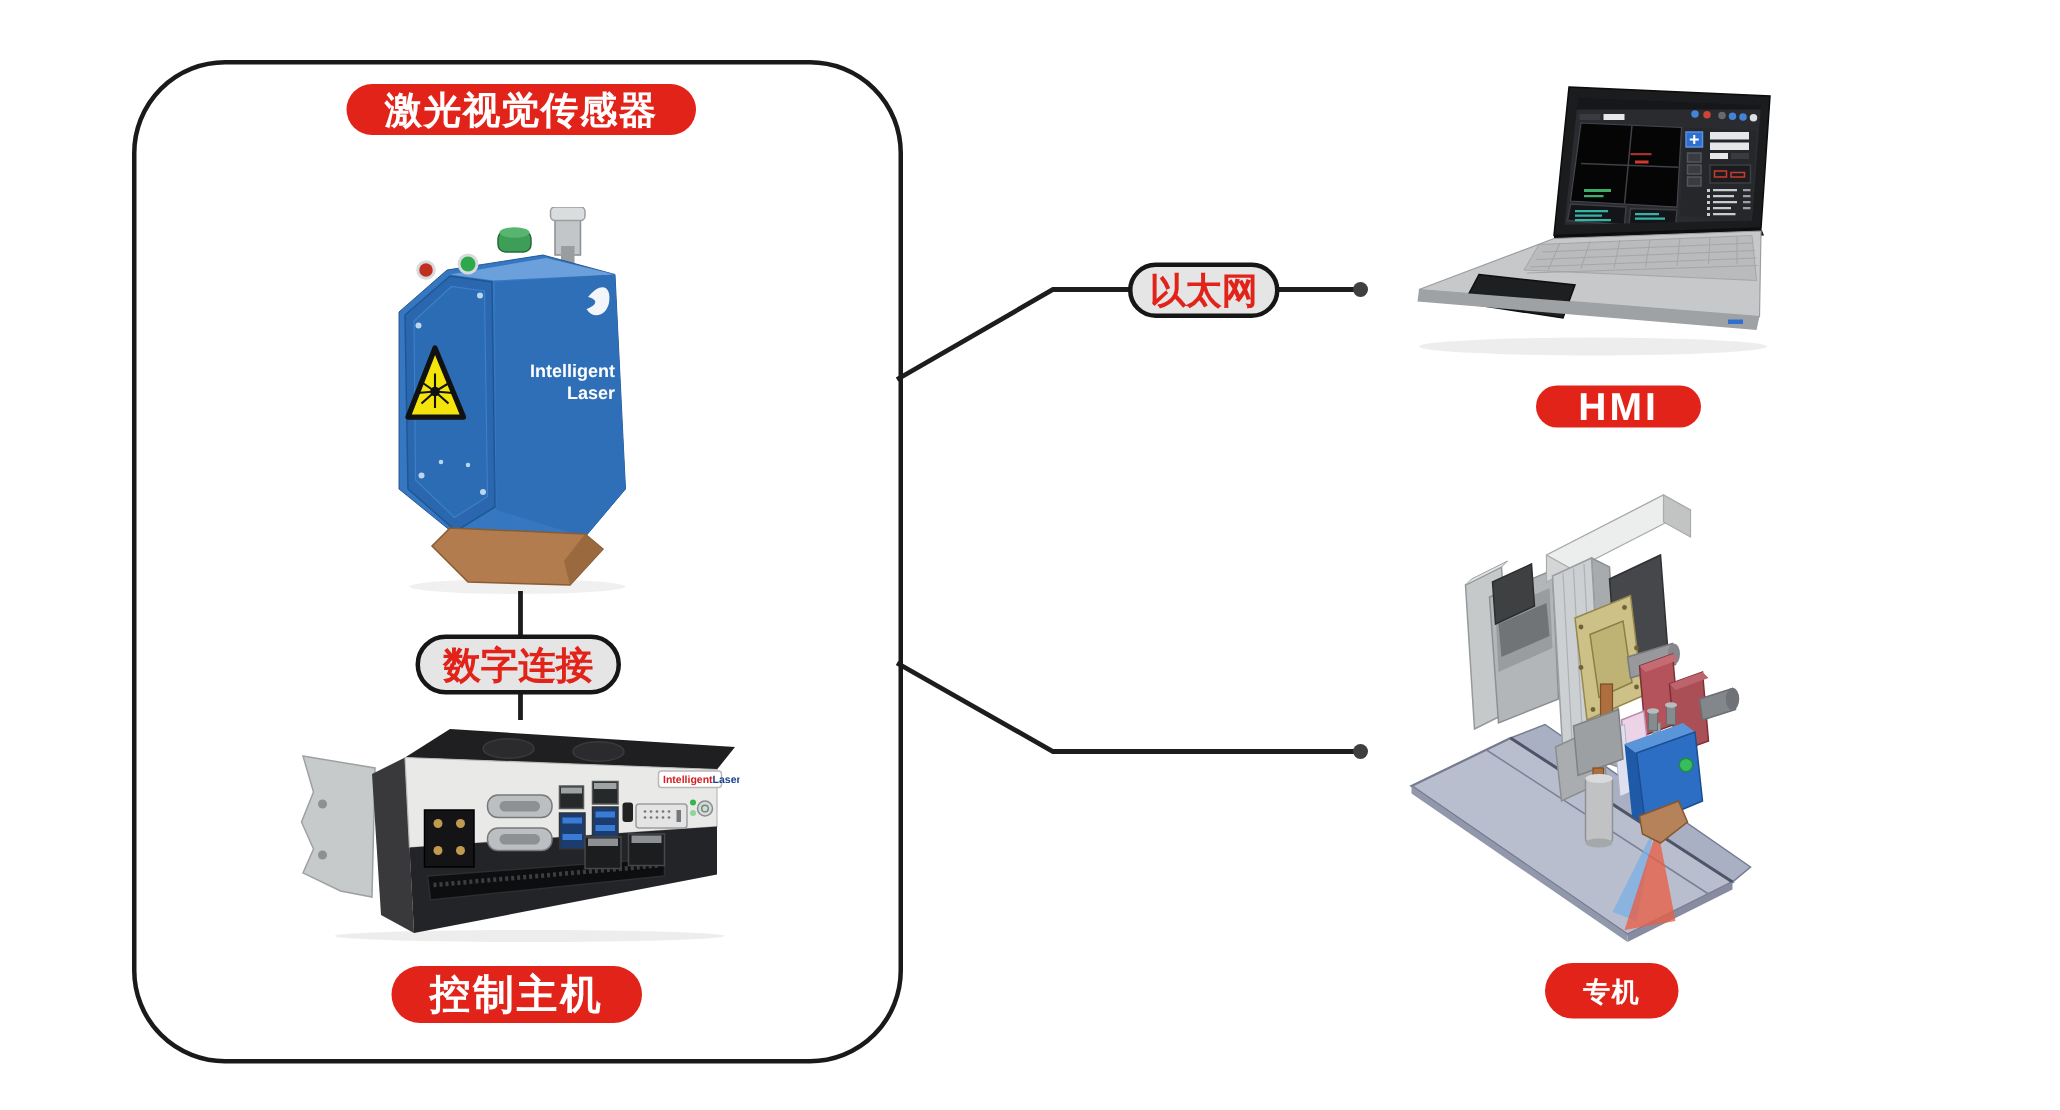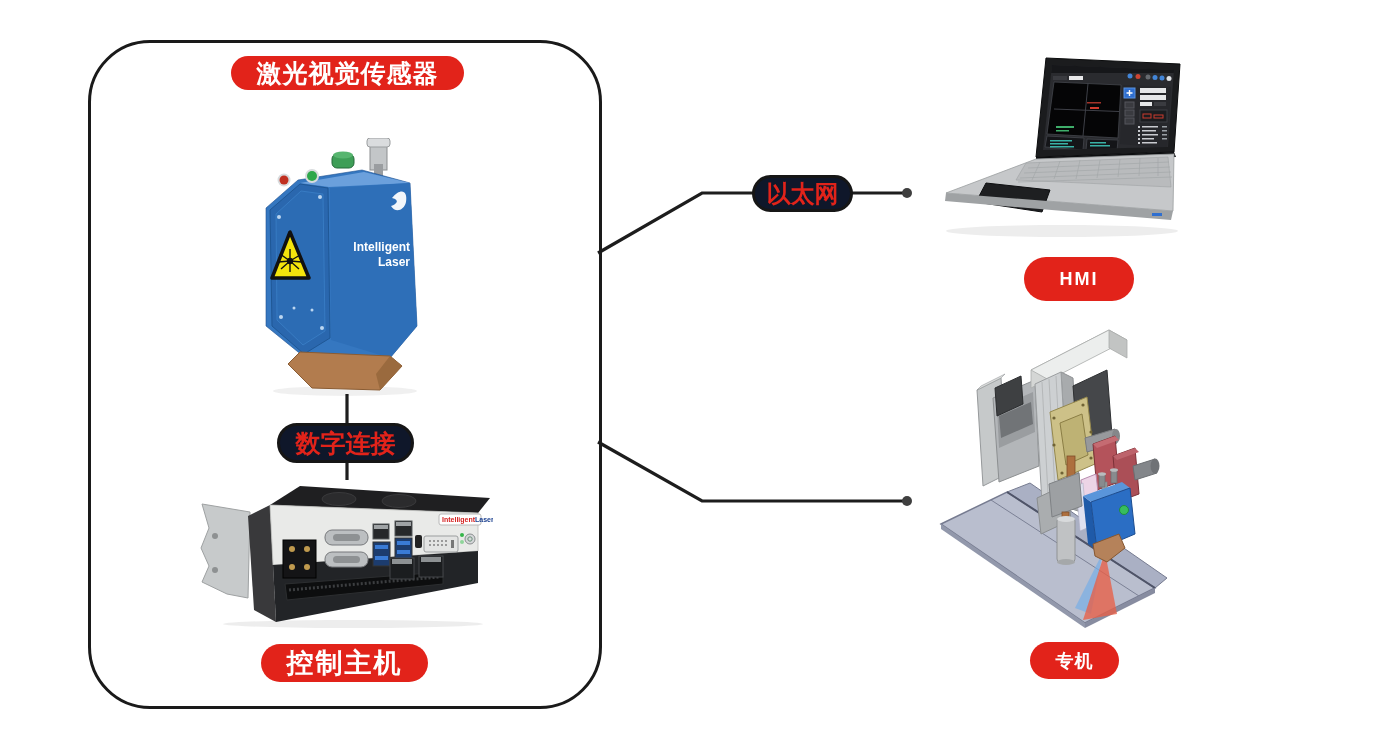--- a/index.html
+++ b/index.html
@@ -16,27 +16,27 @@
   .device{position:absolute;z-index:2;}
   #sensor-svg{left:250px;top:138px;}
   #host-svg{left:193px;top:478px;}
   #laptop-svg{left:940px;top:50px;}
   #machine-svg{left:933px;top:312px;}
   .pill{
     position:absolute;z-index:3;display:flex;align-items:center;justify-content:center;
     border-radius:999px;box-sizing:border-box;white-space:nowrap;font-weight:700;
   }
   .pill-red{background:#e2231a;color:#ffffff;}
-  .pill-outline{background:#0f172a;border:3px solid #161616;color:#e2231a;}
+  .pill-outline{background:#e5e5e5;border:3px solid #161616;color:#e2231a;}
   #lbl-sensor-group{left:231px;top:56px;width:233px;height:34px;font-size:25px;letter-spacing:1px;text-align:center;}
   #lbl-digital{left:277px;top:423px;width:137px;height:40px;font-size:25px;}
   #lbl-host{left:261px;top:644px;width:167px;height:38px;font-size:27px;letter-spacing:2px;}
   #lbl-eth{left:752px;top:175px;width:101px;height:37px;font-size:24px;}
   #lbl-eth-serial{left:722px;top:482px;width:156px;height:40px;font-size:24px;}
-  #lbl-hmi{left:1024px;top:257px;width:110px;height:44px;font-size:18px;letter-spacing:2px;text-align:right;}
+  #lbl-hmi{left:1024px;top:257px;width:110px;height:28px;font-size:26px;letter-spacing:2px;text-align:right;}
   #lbl-machine{left:1030px;top:642px;width:89px;height:37px;font-size:18px;letter-spacing:1px;}
 </style>
 </head>
 <body>
 
 <div class="stage">
 
   <svg id="connector-layer" width="1373" height="740" viewBox="0 0 1373 740">
     <g stroke="#1d1d1d" stroke-width="3.2" fill="none">
       <path d="M347 394 L347 480"></path>

